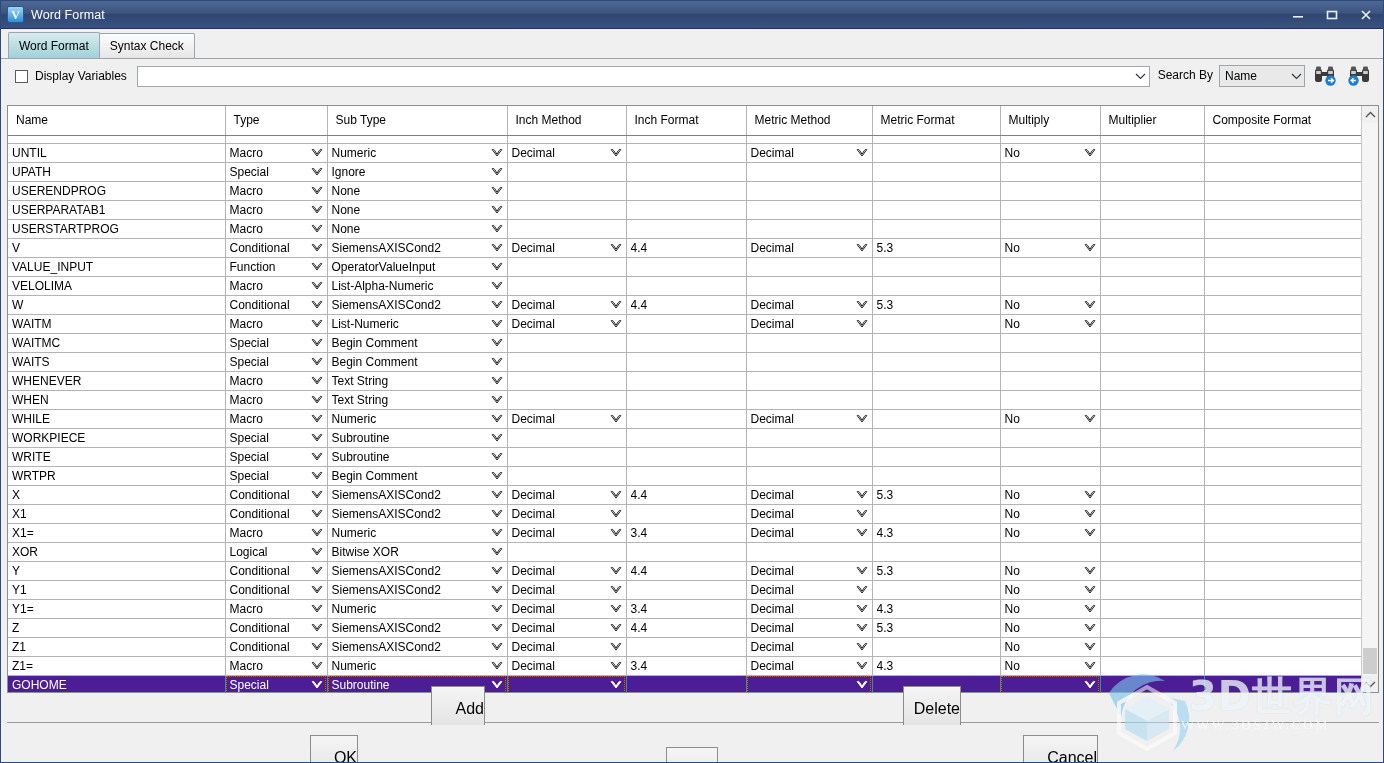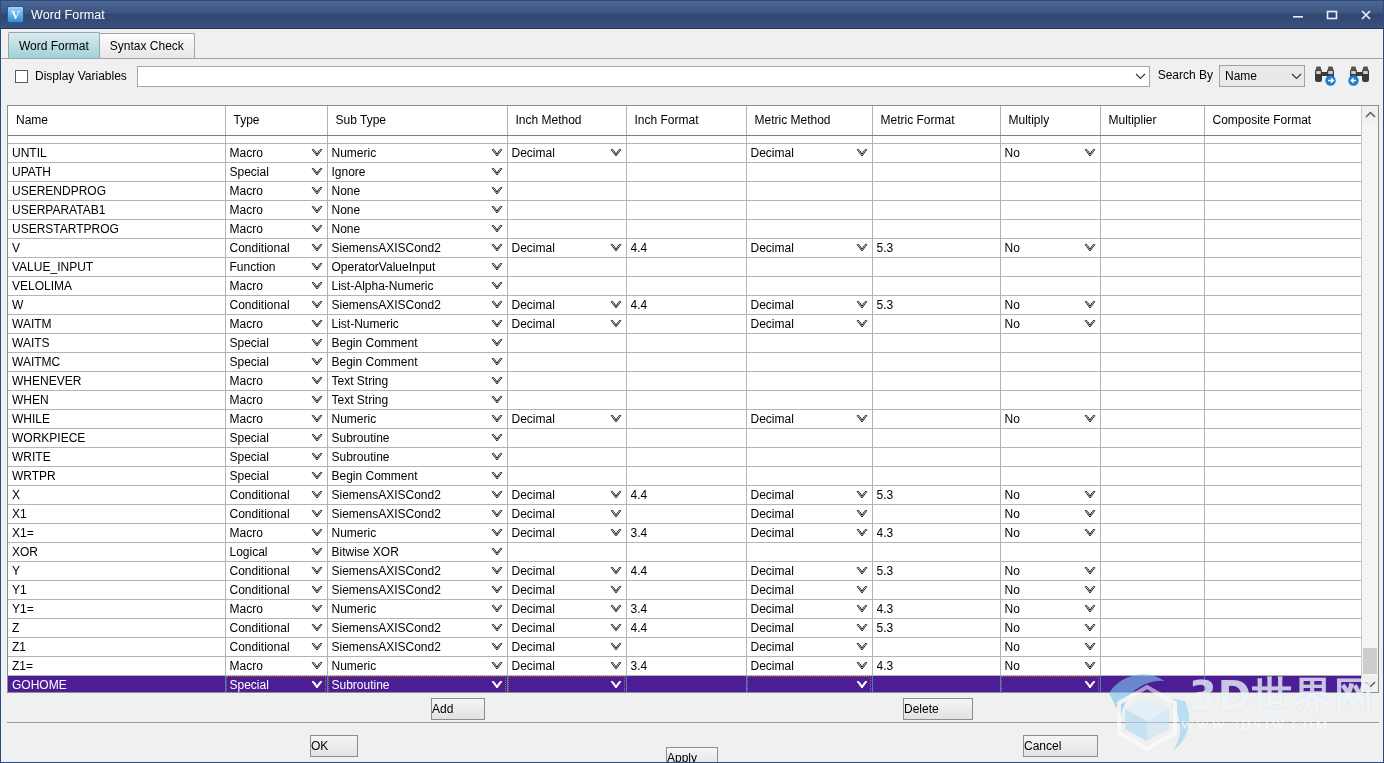--- a/index.html
+++ b/index.html
@@ -193,27 +193,27 @@
   .midbar {
     position: absolute;
     left: 6px; top: 694px;
     width: 1372px; height: 28px;
     display: flex; align-items: center;
     border-bottom: 1px solid #9a9a9a;
   }
   .btn {
     border: 1px solid #8d8d8d;
     background: linear-gradient(to bottom, #f5f5f5, #e2e2e2);
-    font-size: 12px;
-    padding: 3px 0;
-    text-align: left;
+    font-size: 16px;
+    padding: 13px 0;
+    text-align: right;
     font-family: "Liberation Sans", sans-serif;
   }
   .btn.add { position: absolute; left: 424px; width: 54px; }
-  .btn.del { position: absolute; left: 896px; width: 70px; }
+  .btn.del { position: absolute; left: 896px; width: 58px; }
 
   
   .bottombar {
     position: absolute;
     left: 0; top: 724px;
     width: 1384px; height: 38px;
     background: #f0f0f0;
   }
   .btn.ok { position: absolute; left: 309px; top: 10px; width: 48px; }
   .btn.apply { position: absolute; left: 665px; top: 22px; width: 52px; }
@@ -1057,83 +1057,83 @@
               </td>
               <td>
                 <div class="cell-inner">
                   <span class="val"></span>
                 </div>
               </td>
             </tr>
             <tr>
               <td>
                 <div class="cell-inner">
+                  <span class="val">WAITMC</span>
+                </div>
+              </td>
+              <td>
+                <div class="cell-inner">
+                  <span class="val">Special</span>
+                  <span class="cb">
+                    <svg width="12" height="9" viewBox="0 0 12 9">
+                      <path d="M1.2 1.6 Q3 1 3.6 2.4 L6 6.2 L8.4 2.4 Q9 1 10.8 1.6 L6 8 Z" fill="none" stroke="#222" stroke-width="1"></path>
+                    </svg>
+                  </span>
+                </div>
+              </td>
+              <td>
+                <div class="cell-inner">
+                  <span class="val">Begin Comment</span>
+                  <span class="cb">
+                    <svg width="12" height="9" viewBox="0 0 12 9">
+                      <path d="M1.2 1.6 Q3 1 3.6 2.4 L6 6.2 L8.4 2.4 Q9 1 10.8 1.6 L6 8 Z" fill="none" stroke="#222" stroke-width="1"></path>
+                    </svg>
+                  </span>
+                </div>
+              </td>
+              <td>
+                <div class="cell-inner">
+                  <span class="val"></span>
+                </div>
+              </td>
+              <td>
+                <div class="cell-inner">
+                  <span class="val"></span>
+                </div>
+              </td>
+              <td>
+                <div class="cell-inner">
+                  <span class="val"></span>
+                </div>
+              </td>
+              <td>
+                <div class="cell-inner">
+                  <span class="val"></span>
+                </div>
+              </td>
+              <td>
+                <div class="cell-inner">
+                  <span class="val"></span>
+                </div>
+              </td>
+              <td>
+                <div class="cell-inner">
+                  <span class="val"></span>
+                </div>
+              </td>
+              <td>
+                <div class="cell-inner">
+                  <span class="val"></span>
+                </div>
+              </td>
+            </tr>
+            <tr>
+              <td>
+                <div class="cell-inner">
                   <span class="val">WAITS</span>
-                </div>
-              </td>
-              <td>
-                <div class="cell-inner">
-                  <span class="val">Special</span>
-                  <span class="cb">
-                    <svg width="12" height="9" viewBox="0 0 12 9">
-                      <path d="M1.2 1.6 Q3 1 3.6 2.4 L6 6.2 L8.4 2.4 Q9 1 10.8 1.6 L6 8 Z" fill="none" stroke="#222" stroke-width="1"></path>
-                    </svg>
-                  </span>
-                </div>
-              </td>
-              <td>
-                <div class="cell-inner">
-                  <span class="val">Begin Comment</span>
-                  <span class="cb">
-                    <svg width="12" height="9" viewBox="0 0 12 9">
-                      <path d="M1.2 1.6 Q3 1 3.6 2.4 L6 6.2 L8.4 2.4 Q9 1 10.8 1.6 L6 8 Z" fill="none" stroke="#222" stroke-width="1"></path>
-                    </svg>
-                  </span>
-                </div>
-              </td>
-              <td>
-                <div class="cell-inner">
-                  <span class="val"></span>
-                </div>
-              </td>
-              <td>
-                <div class="cell-inner">
-                  <span class="val"></span>
-                </div>
-              </td>
-              <td>
-                <div class="cell-inner">
-                  <span class="val"></span>
-                </div>
-              </td>
-              <td>
-                <div class="cell-inner">
-                  <span class="val"></span>
-                </div>
-              </td>
-              <td>
-                <div class="cell-inner">
-                  <span class="val"></span>
-                </div>
-              </td>
-              <td>
-                <div class="cell-inner">
-                  <span class="val"></span>
-                </div>
-              </td>
-              <td>
-                <div class="cell-inner">
-                  <span class="val"></span>
-                </div>
-              </td>
-            </tr>
-            <tr>
-              <td>
-                <div class="cell-inner">
-                  <span class="val">WAITMC</span>
                 </div>
               </td>
               <td>
                 <div class="cell-inner">
                   <span class="val">Special</span>
                   <span class="cb">
                     <svg width="12" height="9" viewBox="0 0 12 9">
                       <path d="M1.2 1.6 Q3 1 3.6 2.4 L6 6.2 L8.4 2.4 Q9 1 10.8 1.6 L6 8 Z" fill="none" stroke="#222" stroke-width="1"></path>
                     </svg>
                   </span>

